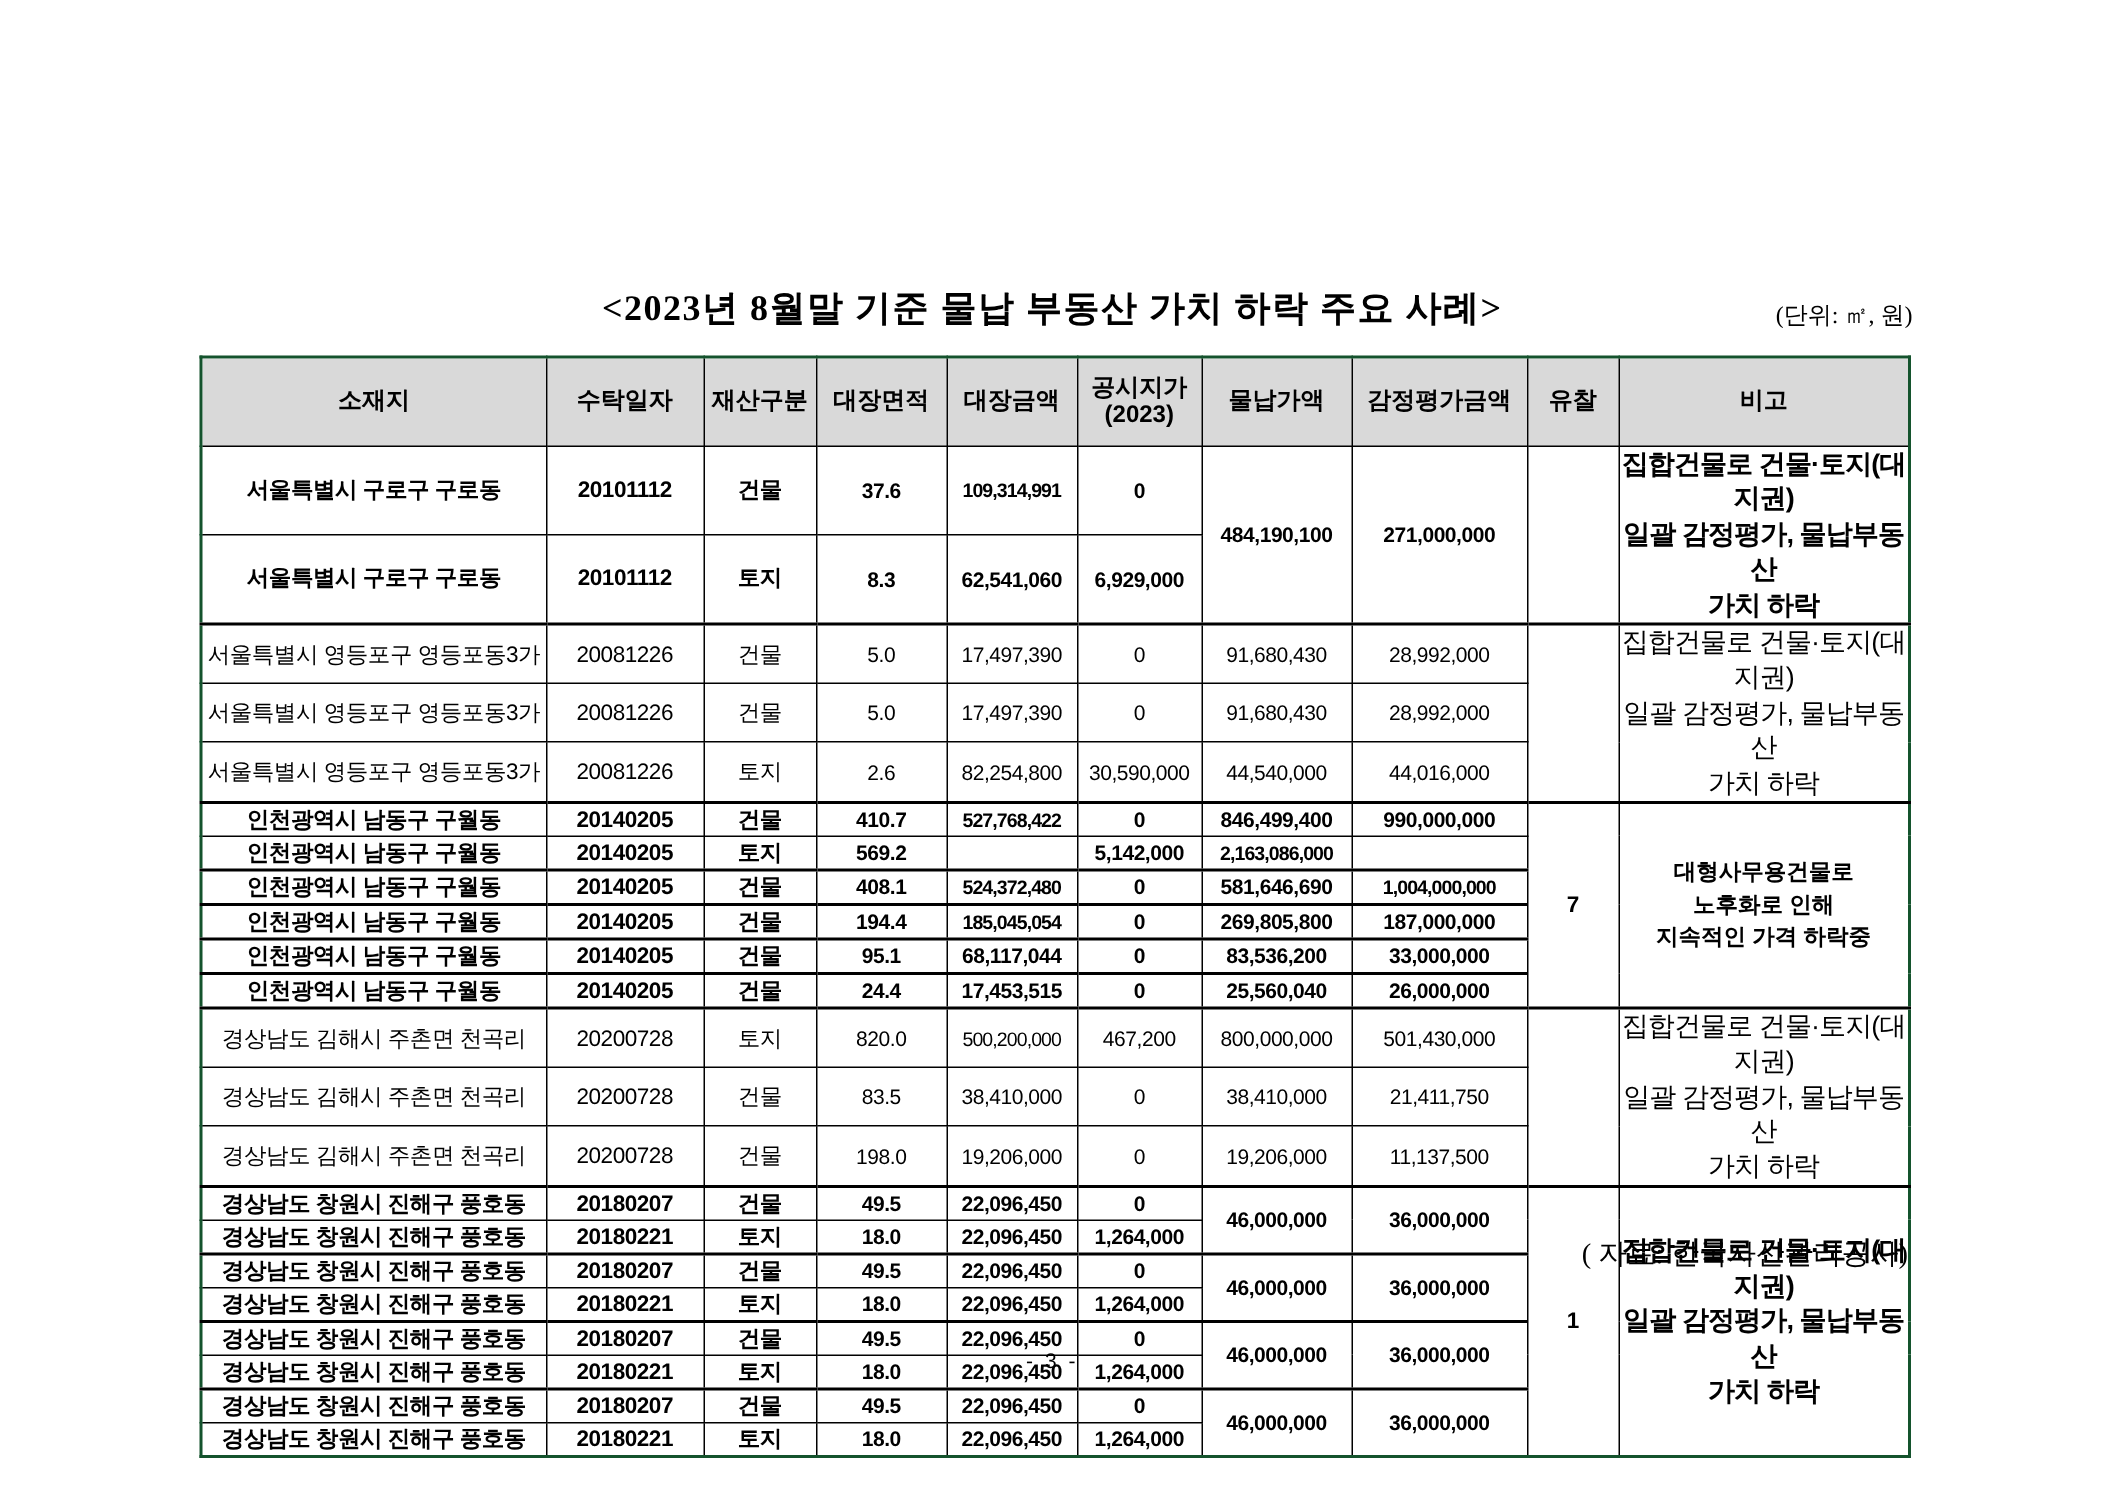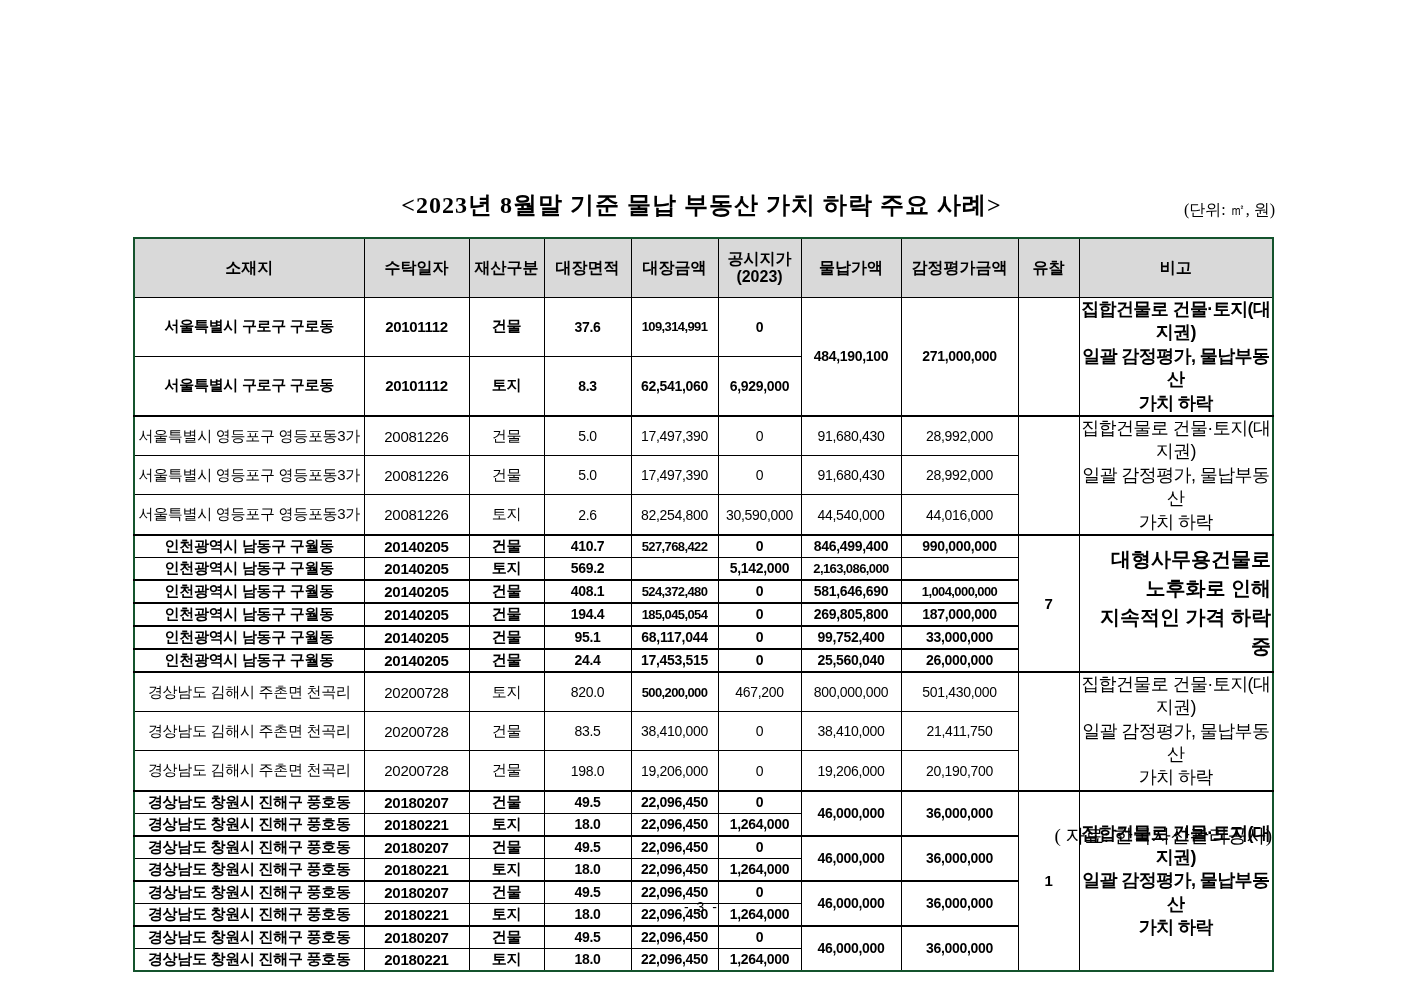--- a/index.html
+++ b/index.html
@@ -31,29 +31,29 @@
   }
   th{
     background:#d9d9d9;height:58px;
     font-size:16px;font-weight:bold;white-space:pre-line;line-height:1.15;
   }
   td{font-size:15px;letter-spacing:-0.3px;}
   tr.tall td{height:26px;}
   tr.std td{height:21px;}
   tr.b td{font-weight:bold;}
   td.num{font-size:14px;}
-  td.sq{font-size:13px;letter-spacing:-0.6px;font-weight:bold;}
+  td.sq{font-size:13px;letter-spacing:-0.6px;}
   td.t2{border-top:2px solid #000;}
   td.note-cell{
     white-space:pre-line;font-size:18px;line-height:1.3;
     letter-spacing:-0.6px;font-weight:normal;
   }
   td.note-office{
-    white-space:pre-line;font-size:20px;line-height:1.45;
-    letter-spacing:0;font-weight:normal;text-align:right;
+    white-space:pre-line;font-size:15px;line-height:1.45;
+    letter-spacing:0;font-weight:normal;
   }
   td.bid-cell{font-size:15px;font-weight:normal;}
   .source-note{
     position:absolute;top:823px;right:131px;
     font-family:"Liberation Serif","DejaVu Serif",serif;
     font-size:19px;
   }
   .page-number{
     position:absolute;top:899px;left:0;width:100%;
     text-align:center;font-size:14px;letter-spacing:2px;
@@ -197,21 +197,21 @@
       <td class="num t2">269,805,800</td>
       <td class="num t2">187,000,000</td>
     </tr>
     <tr class="std b">
       <td class="t2">인천광역시 남동구 구월동</td>
       <td class="t2">20140205</td>
       <td class="t2">건물</td>
       <td class="num t2">95.1</td>
       <td class="num t2">68,117,044</td>
       <td class="num t2">0</td>
-      <td class="num t2">99,752,400</td>
+      <td class="num t2">83,536,200</td>
       <td class="num t2">33,000,000</td>
     </tr>
     <tr class="std b">
       <td class="t2">인천광역시 남동구 구월동</td>
       <td class="t2">20140205</td>
       <td class="t2">건물</td>
       <td class="num t2">24.4</td>
       <td class="num t2">17,453,515</td>
       <td class="num t2">0</td>
       <td class="num t2">25,560,040</td>
@@ -243,21 +243,21 @@
       <td class="num">21,411,750</td>
     </tr>
     <tr class="std n">
       <td>경상남도 김해시 주촌면 천곡리</td>
       <td>20200728</td>
       <td>건물</td>
       <td class="num">198.0</td>
       <td class="num">19,206,000</td>
       <td class="num">0</td>
       <td class="num">19,206,000</td>
-      <td class="num">20,190,700</td>
+      <td class="num">11,137,500</td>
     </tr>
 
     <tr class="std b">
       <td class="t2">경상남도 창원시 진해구 풍호동</td>
       <td class="t2">20180207</td>
       <td class="t2">건물</td>
       <td class="num t2">49.5</td>
       <td class="num t2">22,096,450</td>
       <td class="num t2">0</td>
       <td class="num t2" rowspan="2">46,000,000</td>

